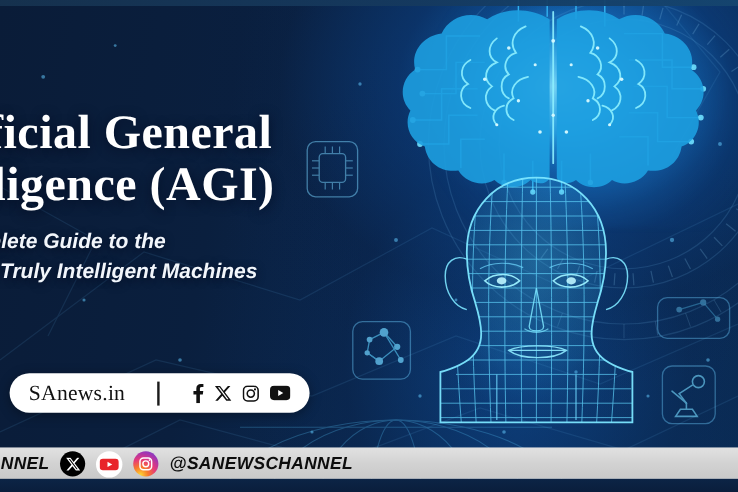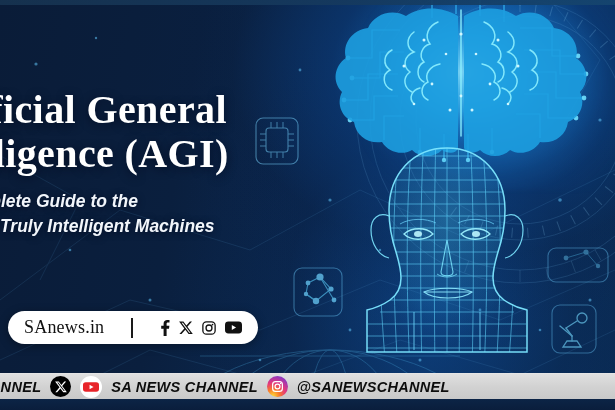--- a/index.html
+++ b/index.html
@@ -522,21 +522,20 @@
 
       <span class="t-icon">
         <span class="ic-yt">
           <svg width="16" height="12" viewBox="0 0 20 14">
             <rect x="0" y="1" width="20" height="12" rx="3.5" fill="#e8242a"></rect>
             <path d="M8.2 4.2l5 2.8-5 2.8V4.2z" fill="#fff"></path>
           </svg>
         </span>
       </span>
 
-      <span class="t-text">SA NEWS CHANNEL</span>
 
       <span class="t-icon">
         <span class="ic-ig">
           <svg width="13" height="13" viewBox="0 0 16 16">
             <rect x="2" y="2" width="12" height="12" rx="3.6" fill="none" stroke="#fff" stroke-width="1.5"></rect>
             <circle cx="8" cy="8" r="3" fill="none" stroke="#fff" stroke-width="1.5"></circle>
             <circle cx="11.8" cy="4.2" r=".9" fill="#fff"></circle>
           </svg>
         </span>
       </span>

